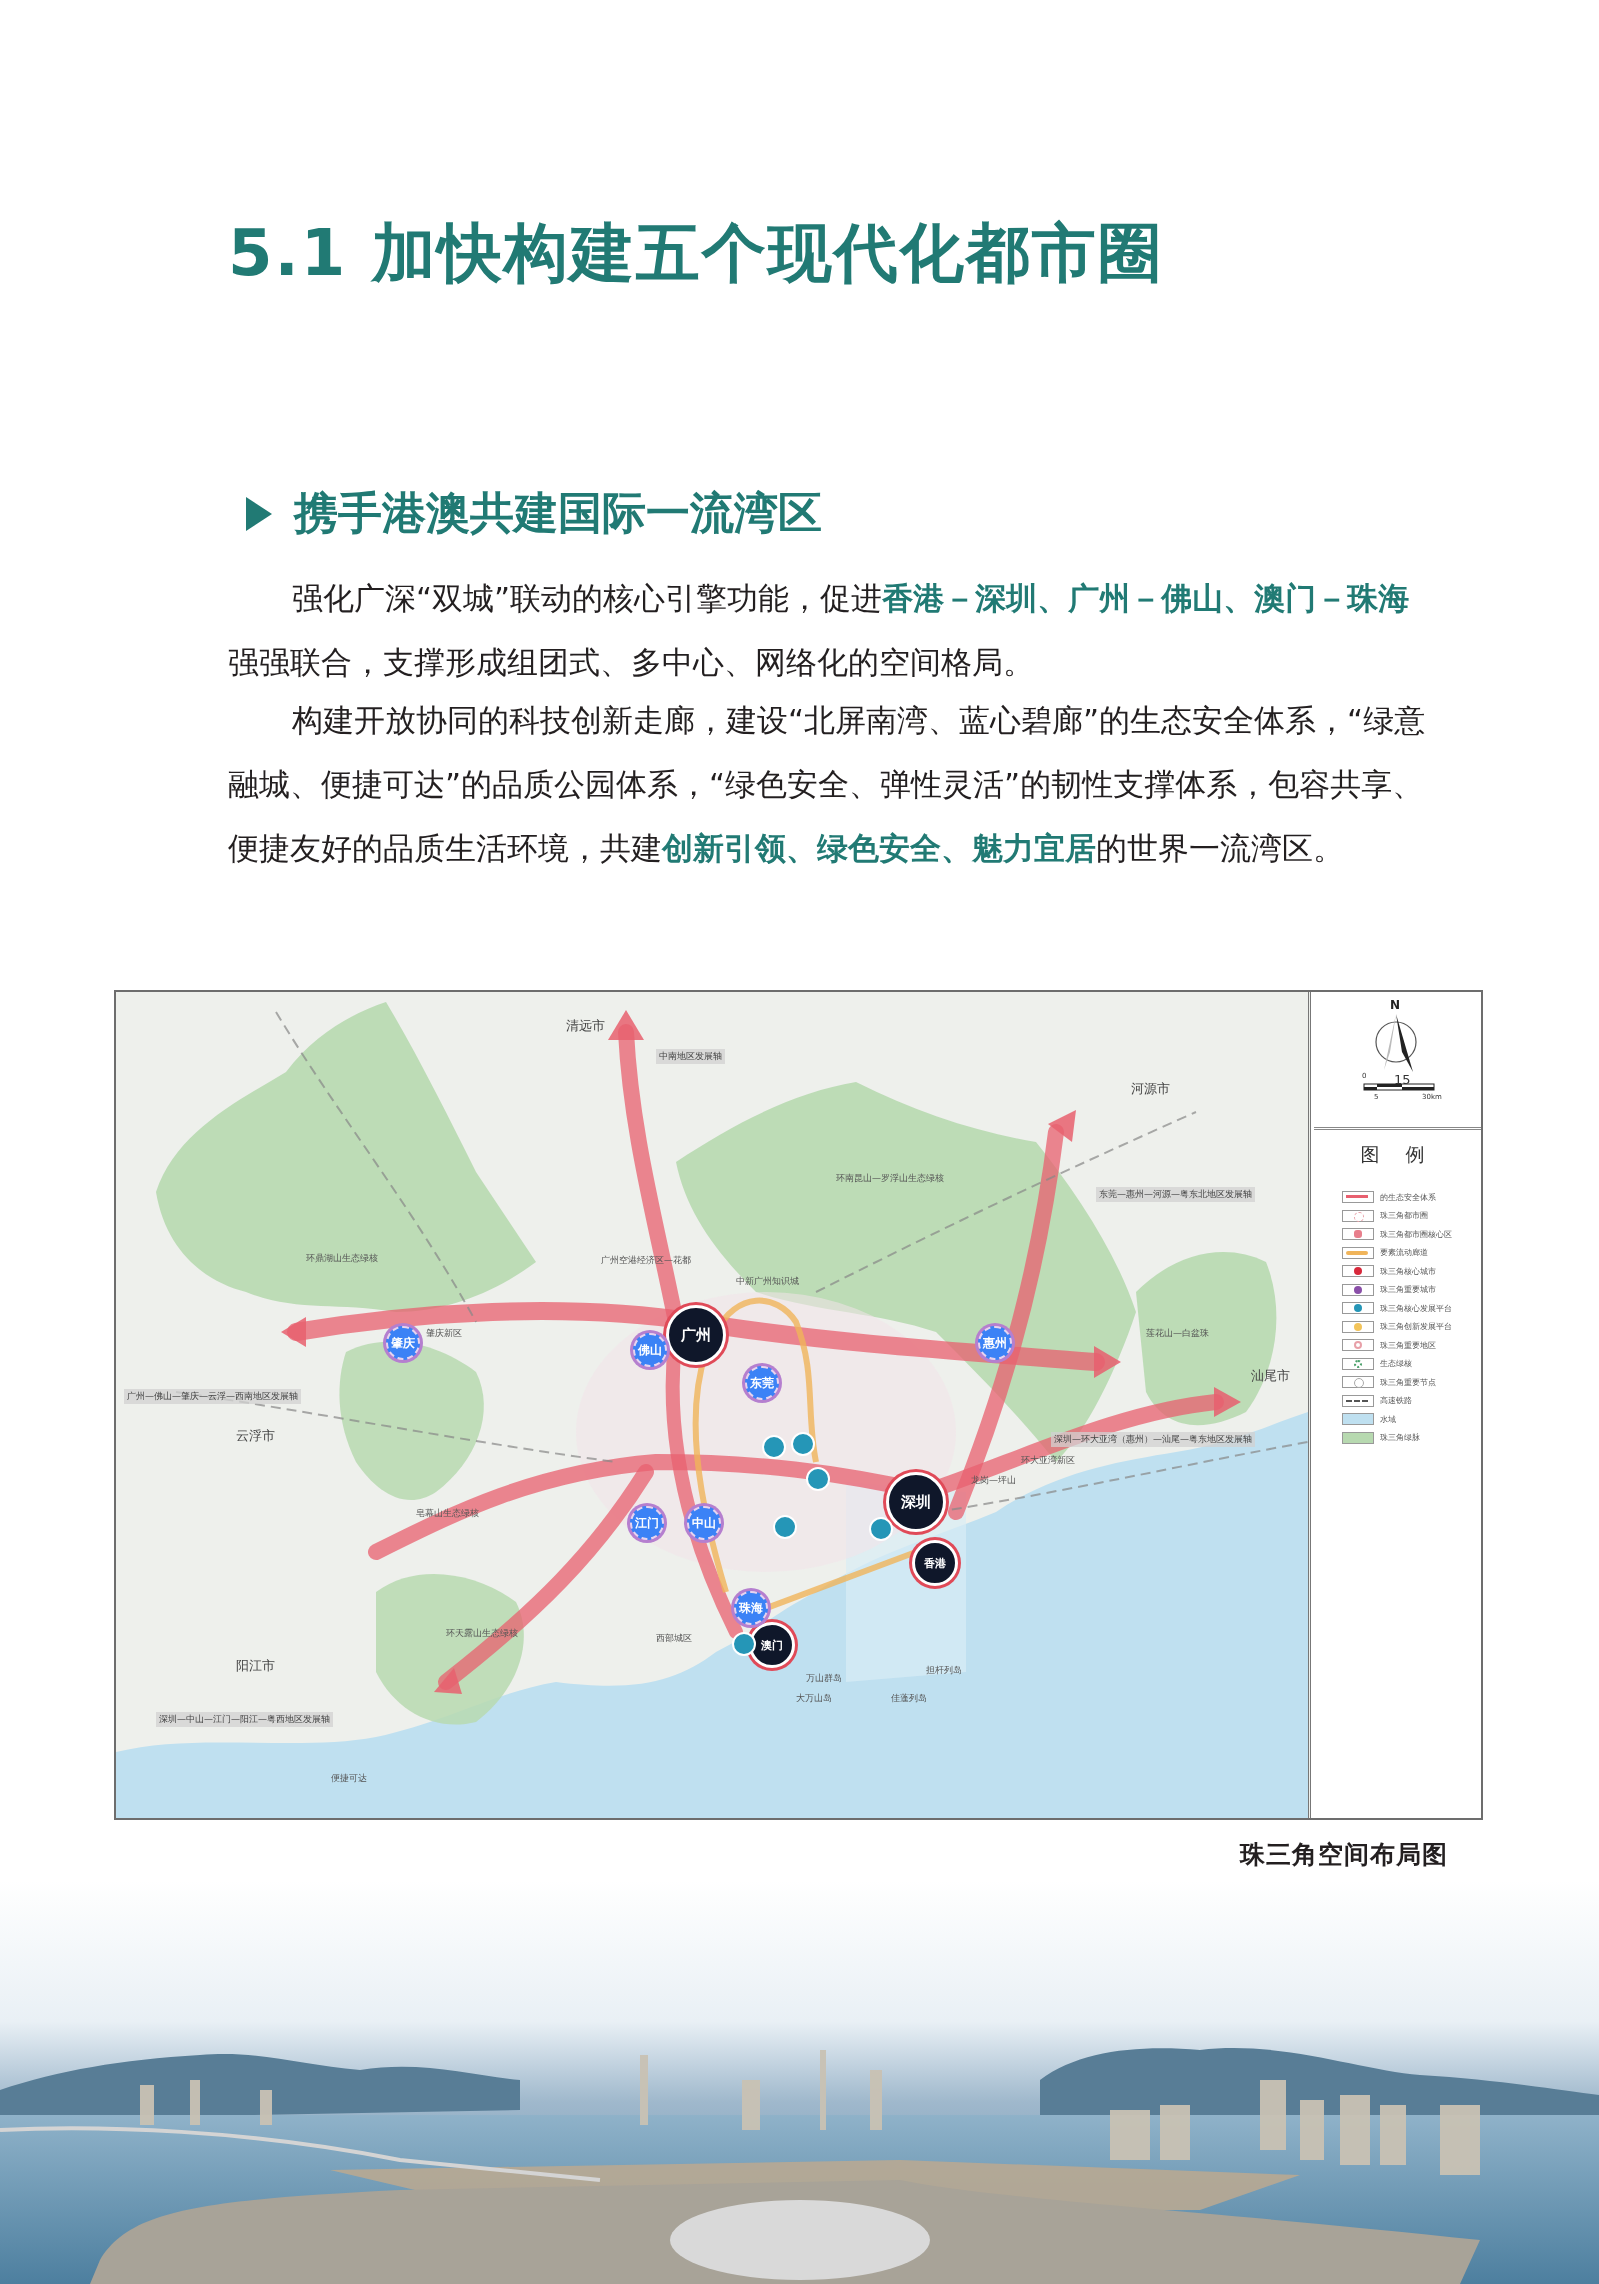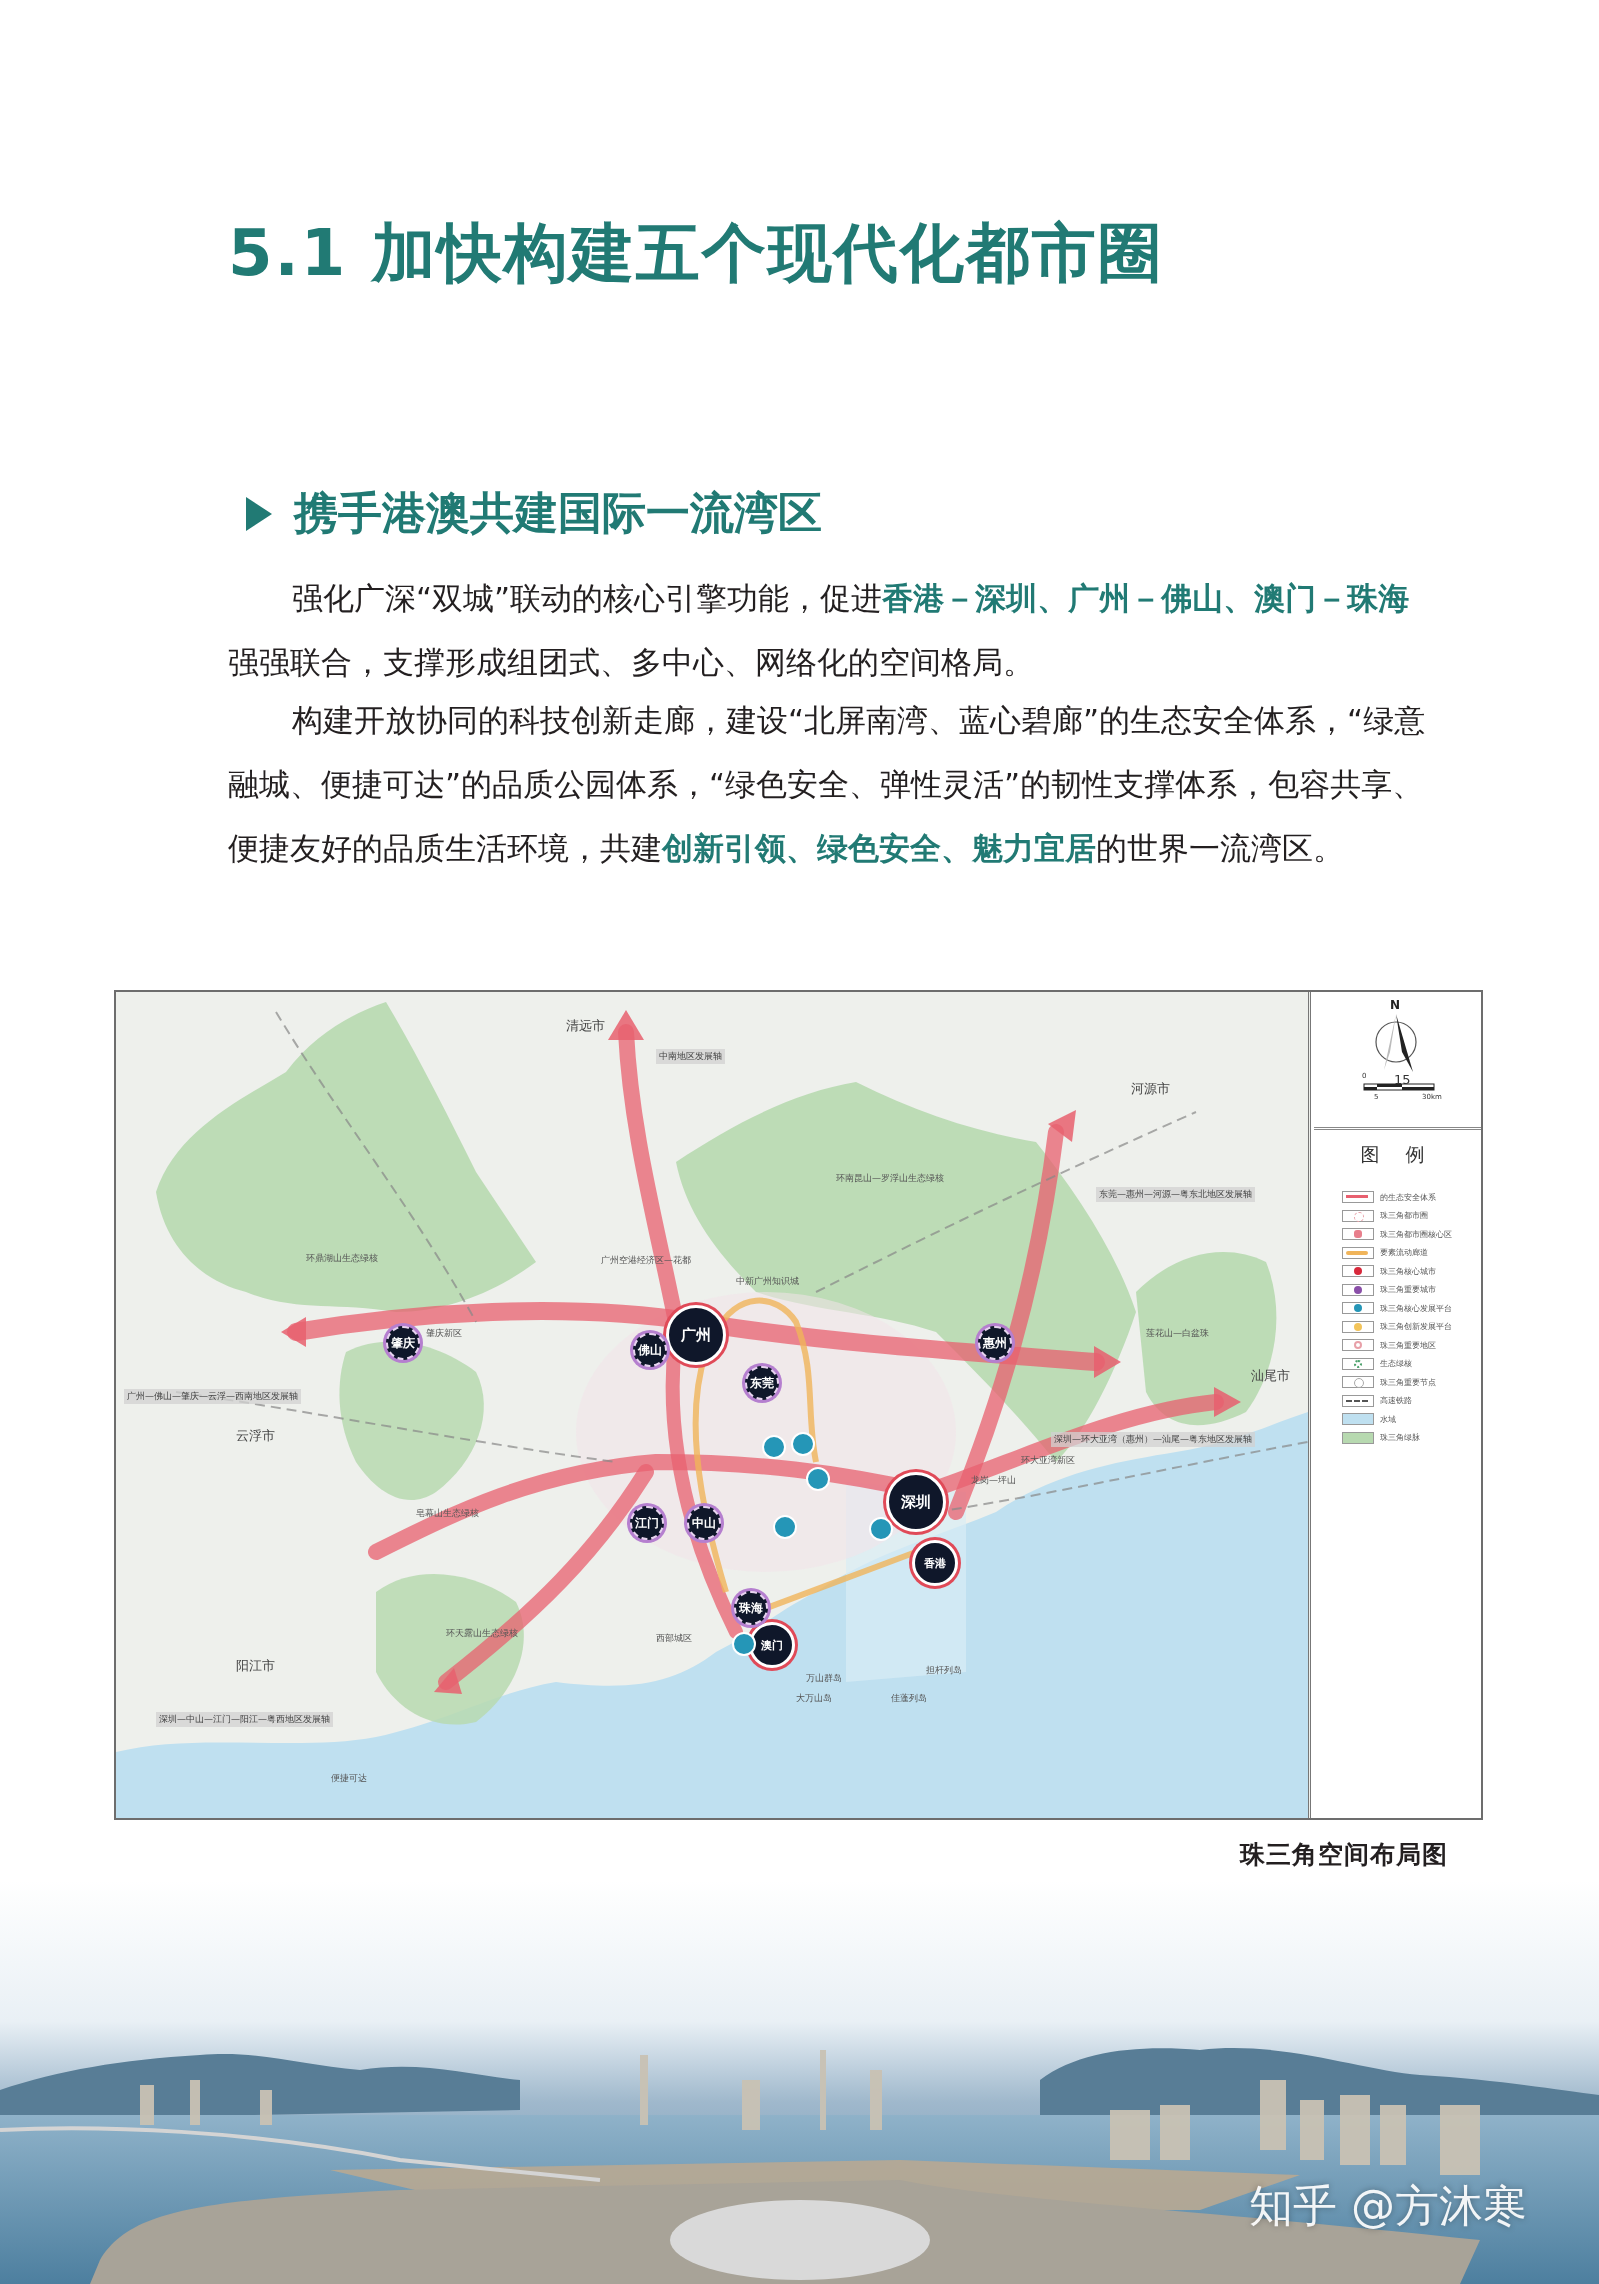--- a/index.html
+++ b/index.html
@@ -24,21 +24,21 @@
   .swatch { width:30px; height:10px; border:1px solid #999; margin-right:6px; position:relative; background:#fff; flex:none; }
   .swatch .dot { position:absolute; left:11px; top:1px; width:8px; height:8px; border-radius:50%; }
   .caption { left:1240px; top:1838px; font-size:25px; font-weight:bold; color:#231f20; letter-spacing:1px; }
   .photo { left:0; top:1880px; width:1599px; height:404px; overflow:hidden; }
   .watermark { position:absolute; right:72px; bottom:48px; font-size:44px; color:rgba(255,255,255,0.92); text-shadow:0 0 6px rgba(0,0,0,0.35); white-space:nowrap; }
   .maplabel { position:absolute; font-size:13px; color:#444; white-space:nowrap; }
   .maplabel.small { font-size:9px; color:#555; }
   .axislabel { position:absolute; font-size:9px; color:#444; background:rgba(210,210,210,0.75); padding:1px 3px; white-space:nowrap; }
   .city { position:absolute; border-radius:50%; display:flex; align-items:center; justify-content:center; color:#fff; font-weight:bold; white-space:nowrap; }
   .city.core { background:#0f172a; border:3px solid #fff; box-shadow:0 0 0 3px #e04a58; font-size:15px; }
-  .city.major { background:#0f172a; border:2px dashed #e7d4ef; box-shadow:0 0 0 3px #b57fcf; font-size:12px; }
+  .city.major { background:#3b82f6; border:2px dashed #e7d4ef; box-shadow:0 0 0 3px #b57fcf; font-size:12px; }
   .city.platform { background:#2596b7; border:2px solid #fff; font-size:9px; }
 </style>
 </head>
 <body>
 
 <div class="abs title">5.1  加快构建五个现代化都市圈</div>
 
 <div class="abs subhead">
   <span class="tri"></span>
   <span>携手港澳共建国际一流湾区</span>
@@ -282,14 +282,13 @@
         <rect x="1380" y="225" width="26" height="60"></rect>
         <rect x="1440" y="225" width="40" height="70"></rect>
       <rect x="1110" y="230" width="40" height="50"></rect>
         <rect x="1160" y="225" width="30" height="55"></rect>
     </g>
     <path d="M330 290 L900 280 L1300 295 L1200 330 L500 330 Z" fill="#b8a892" opacity="0.9"></path>
     <path d="M100 380 C130 330 200 320 400 310 L900 300 C1000 320 1200 330 1480 360 L1460 404 L90 404 Z" fill="#a8a398"></path>
     <ellipse cx="800" cy="360" rx="130" ry="40" fill="#d9d9d9"></ellipse>
     <path d="M0 250 C100 245 250 250 400 280 L600 300" stroke="#d4d4d4" stroke-width="4" fill="none"></path>
   </svg>
-  <div class="watermark">知乎 @方沐寒</div>
 </div>
 
 </body></html>

